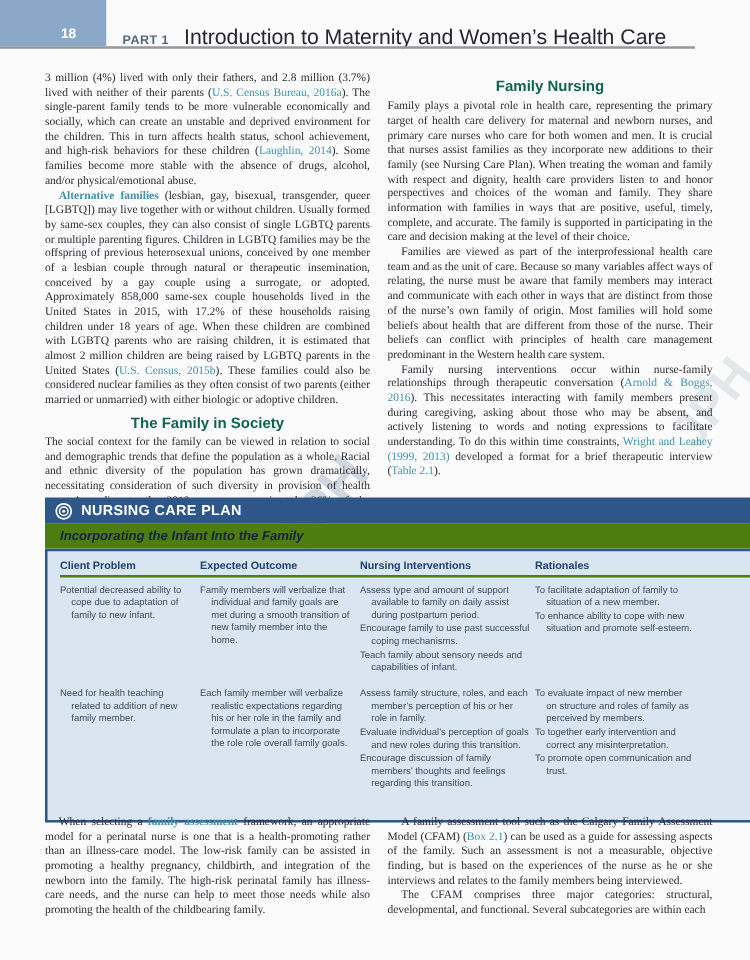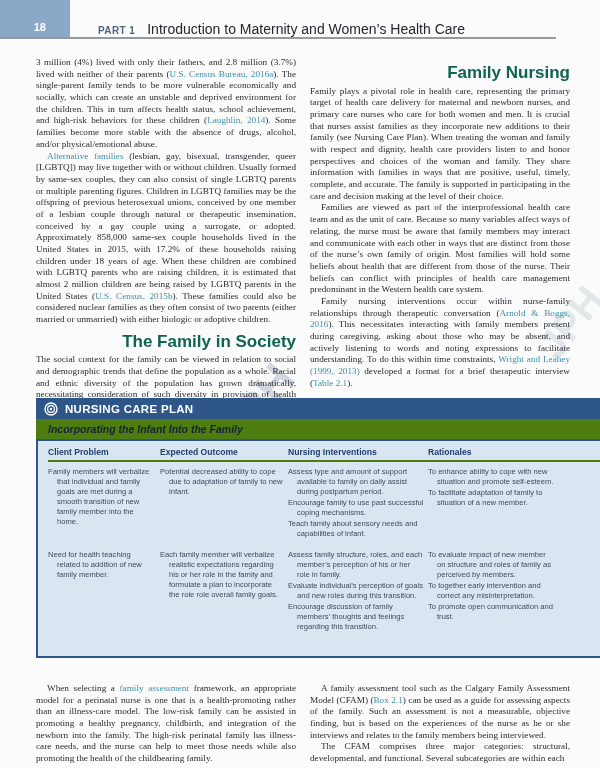--- a/index.html
+++ b/index.html
@@ -3,54 +3,54 @@
 <meta charset="utf-8">
 <style>
   html,body{margin:0;padding:0;}
   body{
     width:600px;height:768px;position:relative;overflow:hidden;
     background:#fafbfa;color:#2b2b33;
     font-family:"Liberation Serif", serif;
   }
   
   .badge{
-    position:absolute;left:0;top:0;width:70px;height:37px;background:#8ca8c9;
+    position:absolute;left:0;top:0;width:85px;height:37px;background:#8ca8c9;
     color:#fff;font-family:"Liberation Sans",sans-serif;font-weight:bold;font-size:11px;
     display:flex;align-items:flex-end;justify-content:flex-end;
     padding:0 24px 4px 0;box-sizing:border-box;
   }
   .header-rule{
     position:absolute;top:37px;left:0;width:556px;height:0;
     border-bottom:2px solid #94999f;
   }
   .part-line{
     position:absolute;left:98px;top:20px;font-family:"Liberation Sans",sans-serif;
     white-space:nowrap;
   }
   .part-label{font-weight:bold;font-size:10px;color:#53657e;letter-spacing:.4px;}
-  .part-title{font-size:14px;color:#26262c;margin-left:12px;}
+  .part-title{font-size:17px;color:#26262c;margin-left:12px;}
   
   .wm{
     position:absolute;font-family:"Liberation Sans",sans-serif;font-weight:bold;
     color:rgba(143,158,178,.38);pointer-events:none;z-index:1;
   }
   .wm1{left:212px;top:378px;font-size:46px;transform:rotate(-52deg);}
   .wm2{left:532px;top:300px;font-size:40px;transform:rotate(-52deg);color:rgba(143,158,178,.22);}
   
   .cols{position:absolute;left:36px;top:57px;width:534px;display:flex;gap:14px;z-index:2;}
-  .bottom{position:absolute;left:36px;top:683px;width:534px;display:flex;gap:14px;z-index:2;}
+  .bottom{position:absolute;left:36px;top:652px;width:534px;display:flex;gap:14px;z-index:2;}
   .col{width:260px;font-size:9.2px;line-height:1.27;text-align:justify;}
   .col p{margin:0;}
   .col p.ind{text-indent:11px;}
   .col h3{
-    font-family:"Liberation Sans",sans-serif;font-size:17px;color:#0f6353;
-    margin:5px 0 2px;text-align:right;
+    font-family:"Liberation Sans",sans-serif;font-size:12px;color:#0f6353;
+    margin:5px 0 2px;text-align:center;
   }
   .link{color:#4191ad;cursor:pointer;}
-  .term{color:#4191ad;font-weight:normal;}
+  .term{color:#4191ad;font-weight:bold;}
   
   .cp{position:absolute;left:36px;top:398px;width:599px;font-family:"Liberation Sans",sans-serif;z-index:2;}
   .cp-bar{
     background:#2f5689;color:#fff;height:21px;display:flex;align-items:center;gap:7px;
     padding:0 8px;font-weight:bold;font-size:11.5px;letter-spacing:.3px;
   }
   .cp-sub{
     font-style:italic;font-weight:bold;color:#16233c;font-size:10.5px;
     padding:4px 0 4px 12px;background:#4d7c0f;
   }
@@ -110,33 +110,33 @@
   <div class="cp-table">
     <div class="cp-grid cp-head">
       <div>Client Problem</div>
       <div>Expected Outcome</div>
       <div>Nursing Interventions</div>
       <div>Rationales</div>
     </div>
     <div>
         <div class="cp-grid cp-row">
           <div class="cp-cell">
-            <p>Family members will verbalize that individual and family goals are met during a smooth transition of new family member into the home.</p>
+            <p>Potential decreased ability to cope due to adaptation of family to new infant.</p>
           </div>
           <div class="cp-cell">
-            <p>Potential decreased ability to cope due to adaptation of family to new infant.</p>
+            <p>Family members will verbalize that individual and family goals are met during a smooth transition of new family member into the home.</p>
           </div>
           <div class="cp-cell">
             <p>Assess type and amount of support available to family on daily assist during postpartum period.</p>
             <p>Encourage family to use past successful coping mechanisms.</p>
             <p>Teach family about sensory needs and capabilities of infant.</p>
           </div>
           <div class="cp-cell">
+            <p>To facilitate adaptation of family to situation of a new member.</p>
             <p>To enhance ability to cope with new situation and promote self-esteem.</p>
-            <p>To facilitate adaptation of family to situation of a new member.</p>
           </div>
         </div>
         <div class="cp-grid cp-row">
           <div class="cp-cell">
             <p>Need for health teaching related to addition of new family member.</p>
           </div>
           <div class="cp-cell">
             <p>Each family member will verbalize realistic expectations regarding his or her role in the family and formulate a plan to incorporate the role role overall family goals.</p>
           </div>
           <div class="cp-cell">

